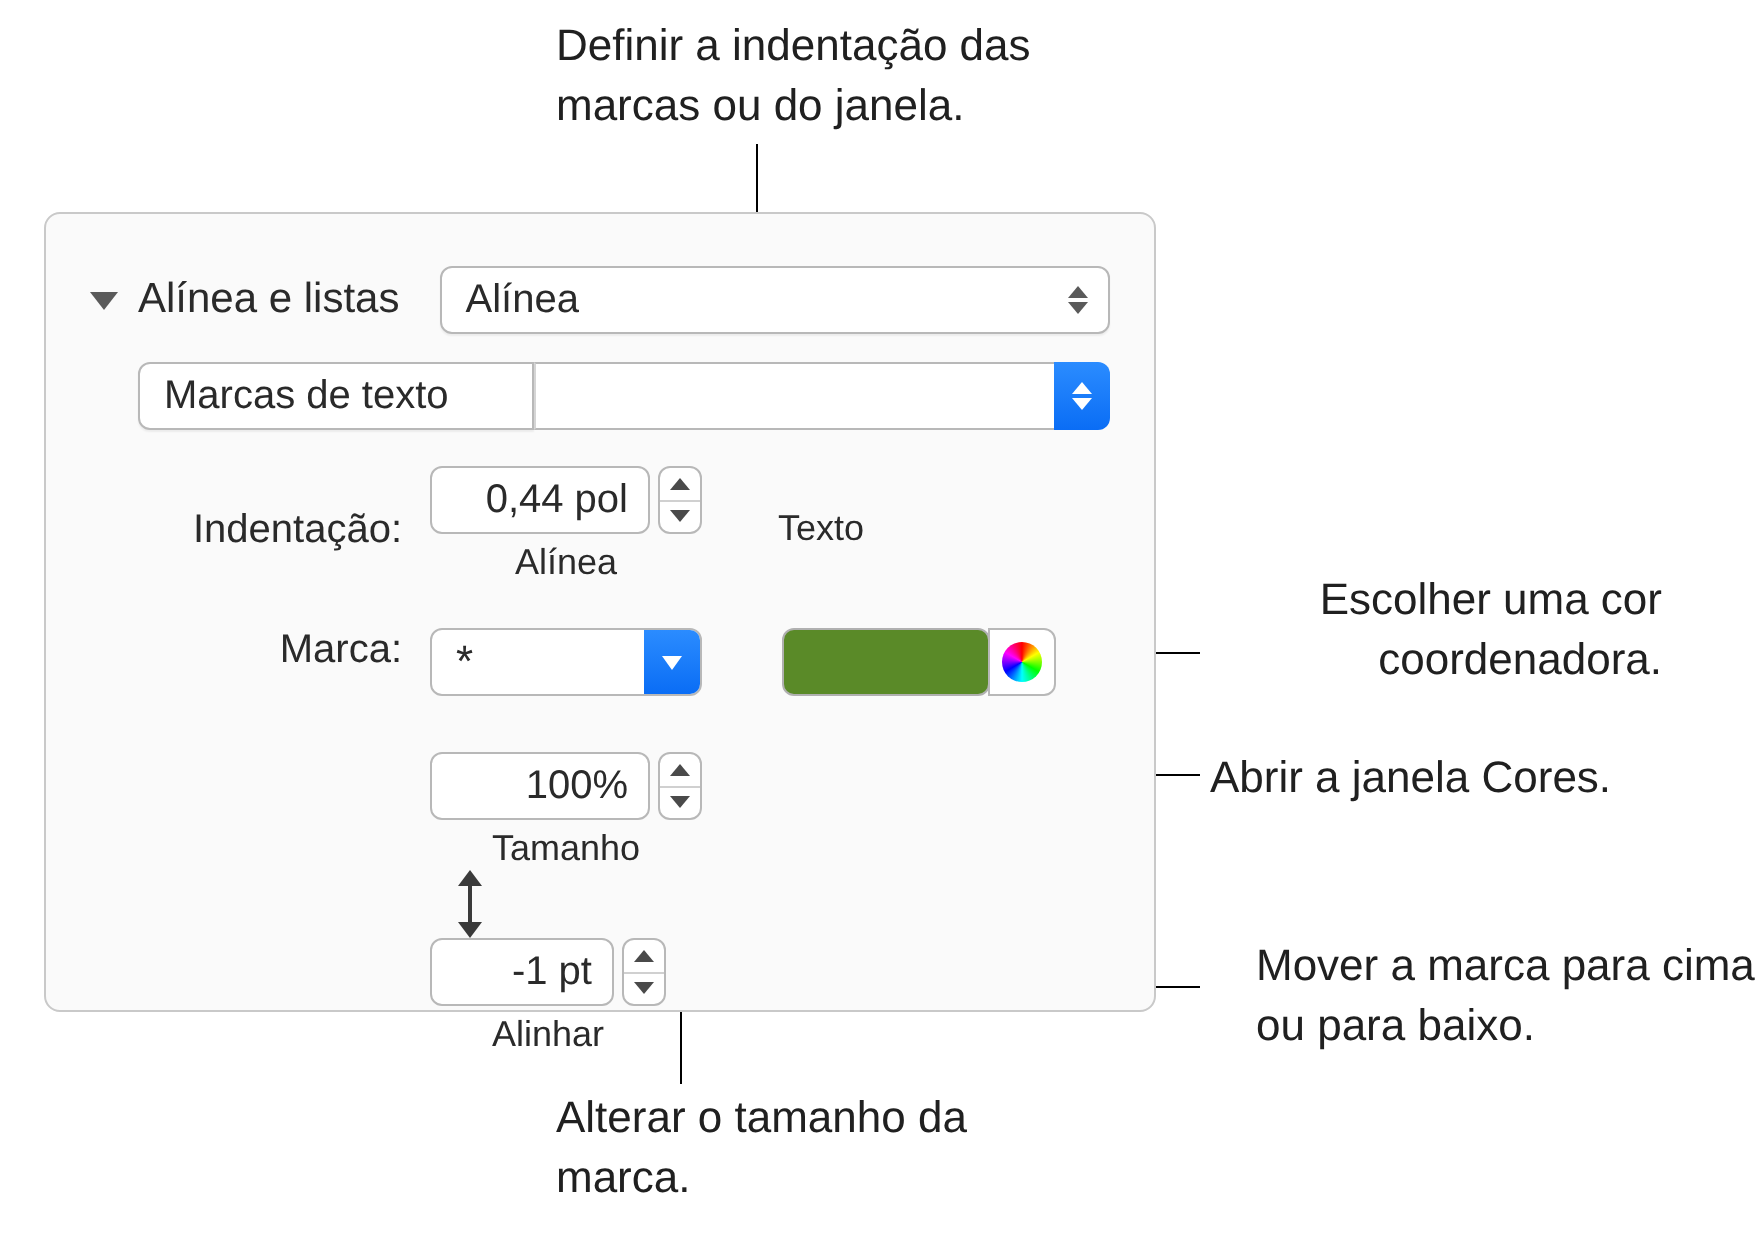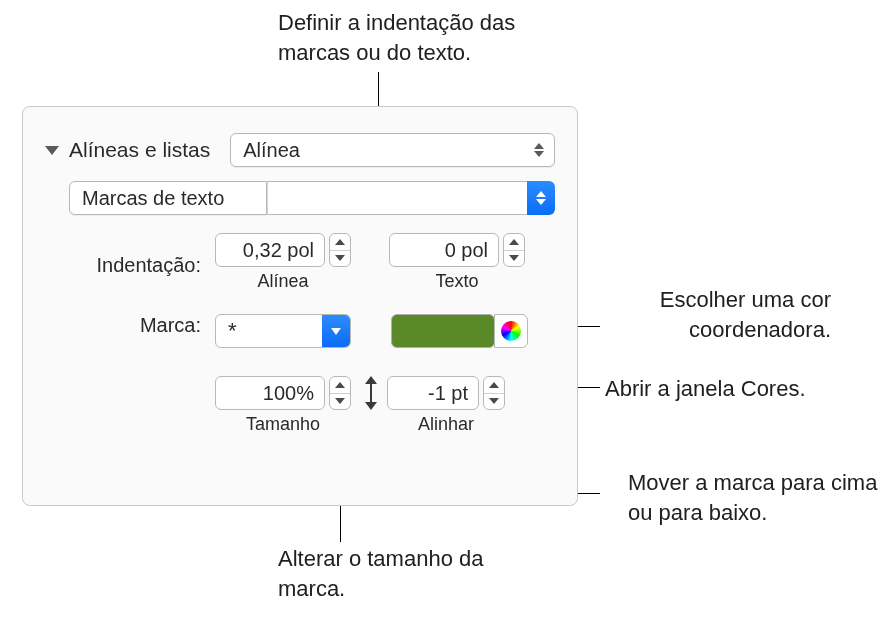--- a/index.html
+++ b/index.html
@@ -206,21 +206,21 @@
     }
     .bracket::before, .bracket::after {
       content: ""; position: absolute; top: 0; width: 1px; height: 8px; background: #000;
     }
     .bracket::before { left: 0; }
     .bracket::after { right: 0; }
   </style>
 </head>
 <body>
 
-<div class="callout" style="left:278px; top:8px; width:310px;">Definir a indentação das marcas ou do texto.</div>
+<div class="callout" style="left:278px; top:8px; width:310px;">Definir a indentação das marcas ou do janela.</div>
 <div class="callout" style="left:571px; top:285px; width:260px;text-align:right;">Escolher uma cor coordenadora.</div>
 <div class="callout" style="left:605px; top:374px; width:270px;">Abrir a janela Cores.</div>
 <div class="callout" style="left:628px; top:468px; width:270px;">Mover a marca para cima ou para baixo.</div>
 <div class="callout" style="left:278px; top:544px; width:260px;">Alterar o tamanho da marca.</div>
 
 <div class="line" style="left:378px; top:72px; width:1px; height:154px;"></div>
 <div class="bracket" style="left:200px; top:226px; width:356px;"></div>
 
 <div class="line" style="left:460px; top:326px; width:140px; height:1px;"></div>
 <div class="line" style="left:460px; top:300px; width:1px; height:26px;"></div>
@@ -230,21 +230,21 @@
 <div class="line" style="left:530px; top:469px; width:18px; height:1px;"></div>
 <div class="line" style="left:548px; top:469px; width:1px; height:24px;"></div>
 <div class="line" style="left:548px; top:493px; width:52px; height:1px;"></div>
 
 <div class="line" style="left:340px; top:470px; width:1px; height:72px;"></div>
 
 <div class="panel">
 
   <div class="row">
     <div class="disclosure"></div>
-    <div class="section-title">Alíneas e listas</div>
+    <div class="section-title">Alínea e listas</div>
     <div class="popup" style="flex:1; margin-left:6px;">
       <span>Alínea</span>
       <span class="arrows">
           <span class="up"></span>
           <span class="down"></span>
         </span>
     </div>
   </div>
 
   <div class="row">
@@ -257,65 +257,54 @@
         <span class="up"></span>
           <span class="down"></span>
       </div>
     </div>
   </div>
 
   <div style="display:flex; align-items:center; margin-top:18px;">
     <div class="label-right" style="width:156px; padding-top:6px;">Indentação:</div>
     <div style="margin-left:14px;">
       <div class="stepper-wrap">
-        <div class="stepper-field">0,32 pol</div>
+        <div class="stepper-field">0,44 pol</div>
         <div class="stepper-btns">
           <div class="b">
               <span class="up"></span>
             </div>
           <div class="b">
               <span class="down"></span>
             </div>
         </div>
       </div>
       <div class="sublabel">Alínea</div>
     </div>
     <div style="margin-left:38px;">
-      <div class="stepper-wrap">
-        <div class="stepper-field">0 pol</div>
-        <div class="stepper-btns">
-          <div class="b">
-              <span class="up"></span>
-            </div>
-          <div class="b">
-              <span class="down"></span>
-            </div>
-        </div>
-      </div>
       <div class="sublabel">Texto</div>
     </div>
   </div>
 
   <div style="display:flex; align-items:flex-start; margin-top:22px;">
     <div class="label-right" style="width:156px;">Marca:</div>
     <div class="marca-popup" style="margin-left:14px;">
       <div class="val">*</div>
       <div class="addon">
           <span class="down"></span>
         </div>
     </div>
     <div style="display:flex; margin-left:40px;">
       <div class="color-well" style="background: rgb(90, 138, 40);"></div>
       <div class="color-wheel-btn">
         <div class="color-wheel"></div>
       </div>
     </div>
   </div>
 
-  <div style="display:flex; align-items:flex-start; margin-top:28px; padding-left:170px;">
+  <div style="display:flex; align-items:flex-start; margin-top:28px; padding-left:170px;flex-direction:column;">
     <div>
       <div class="stepper-wrap">
         <div class="stepper-field" style="width:110px;">100%</div>
         <div class="stepper-btns">
           <div class="b">
               <span class="up"></span>
             </div>
           <div class="b">
               <span class="down"></span>
             </div>

